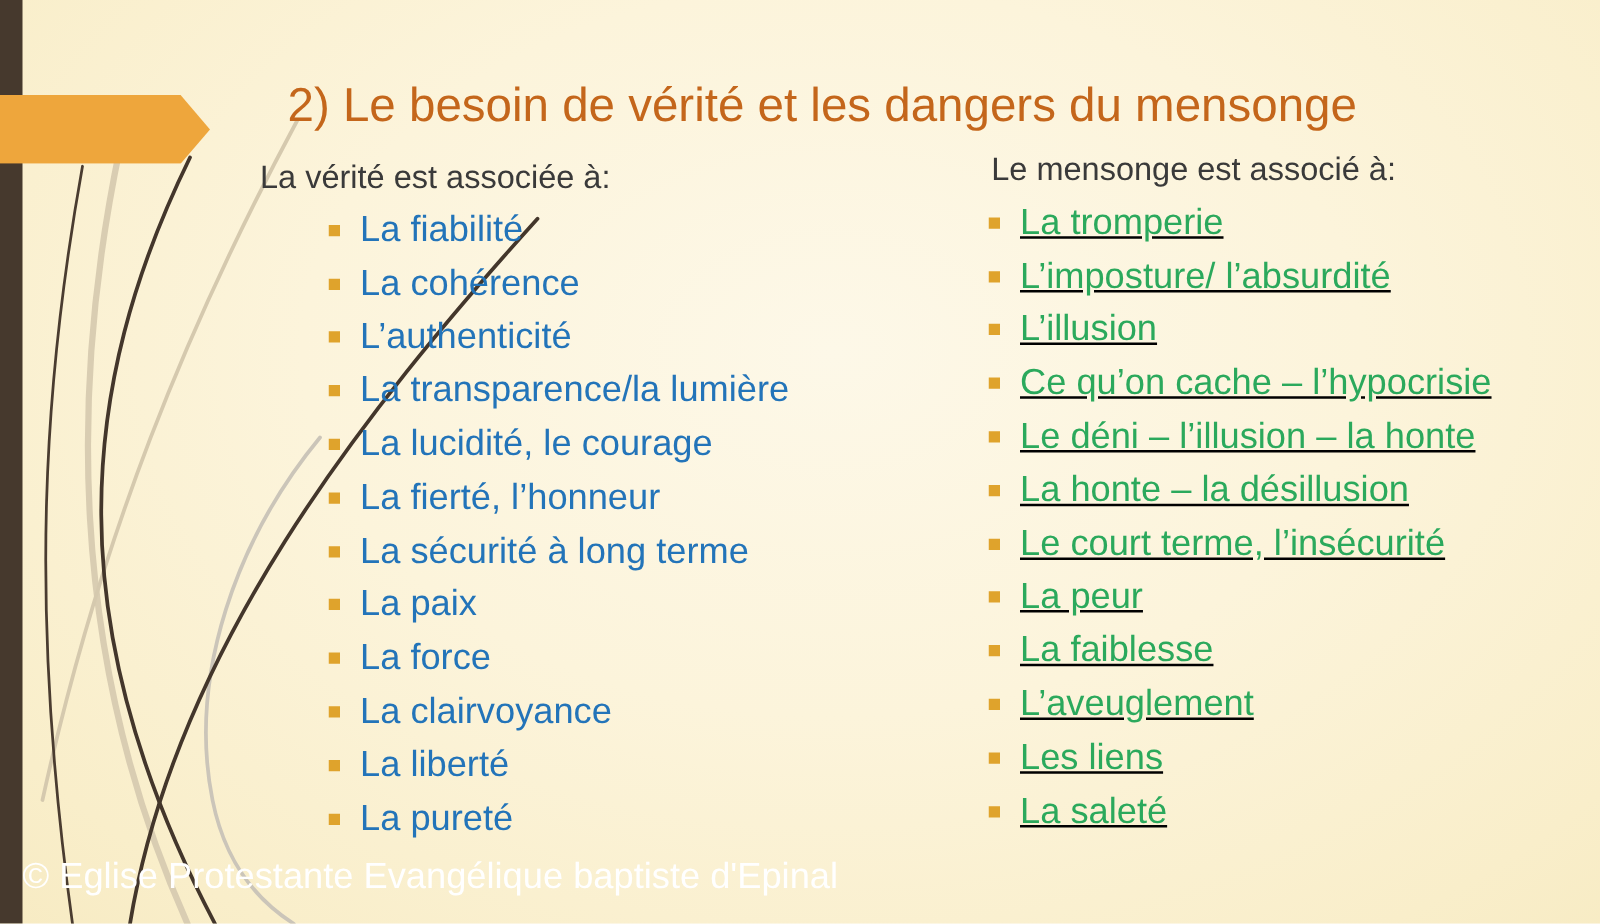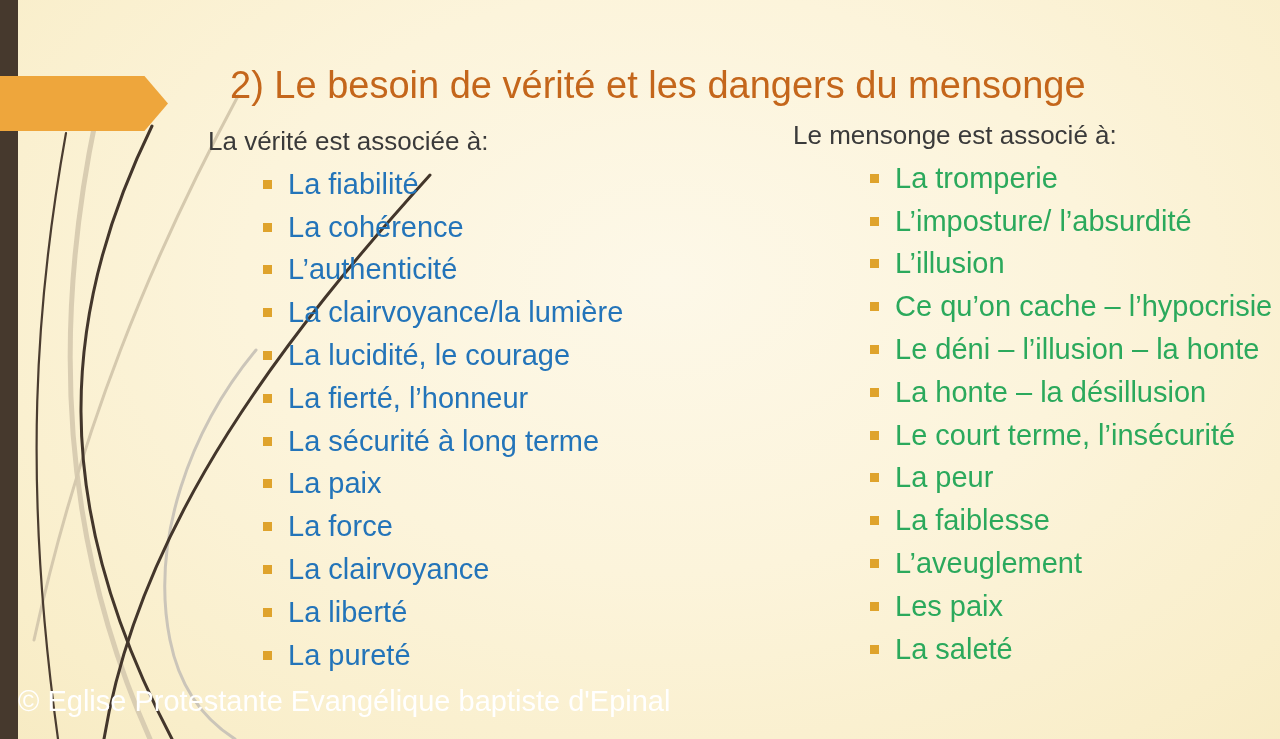--- a/index.html
+++ b/index.html
@@ -59,21 +59,21 @@
   }
   .truth-header { left: 208px; top: 126px; }
   .lie-header   { left: 793px; top: 120px; }
   .list {
     position: absolute;
     margin: 0; padding: 0;
     list-style: none;
     z-index: 4;
   }
   .truth-list { left: 263px; top: 163px; }
-  .lie-list   { left: 870px; top: 157px; }
+  .lie-list   { left: 791px; top: 157px; text-decoration: underline; }
   .item {
     display: flex;
     align-items: center;
     height: 42.8px;
     white-space: nowrap;
   }
   .bullet {
     display: inline-block;
     width: 9px; height: 9px;
     margin-right: 16px;
@@ -124,21 +124,21 @@
     <li class="item">
         <span class="bullet"></span>
         <span class="item-text">La cohérence</span>
       </li>
     <li class="item">
         <span class="bullet"></span>
         <span class="item-text">L’authenticité</span>
       </li>
     <li class="item">
         <span class="bullet"></span>
-        <span class="item-text">La clairvoyance/la lumière</span>
+        <span class="item-text">La transparence/la lumière</span>
       </li>
     <li class="item">
         <span class="bullet"></span>
         <span class="item-text">La lucidité, le courage</span>
       </li>
     <li class="item">
         <span class="bullet"></span>
         <span class="item-text">La fierté, l’honneur</span>
       </li>
     <li class="item">
@@ -203,21 +203,21 @@
     <li class="item">
         <span class="bullet"></span>
         <span class="item-text">La faiblesse</span>
       </li>
     <li class="item">
         <span class="bullet"></span>
         <span class="item-text">L’aveuglement</span>
       </li>
     <li class="item">
         <span class="bullet"></span>
-        <span class="item-text">Les paix</span>
+        <span class="item-text">Les liens</span>
       </li>
     <li class="item">
         <span class="bullet"></span>
         <span class="item-text">La saleté</span>
       </li>
   </ul>
 
   <div class="footer">© Eglise Protestante Evangélique baptiste d'Epinal</div>
 
 </div>

